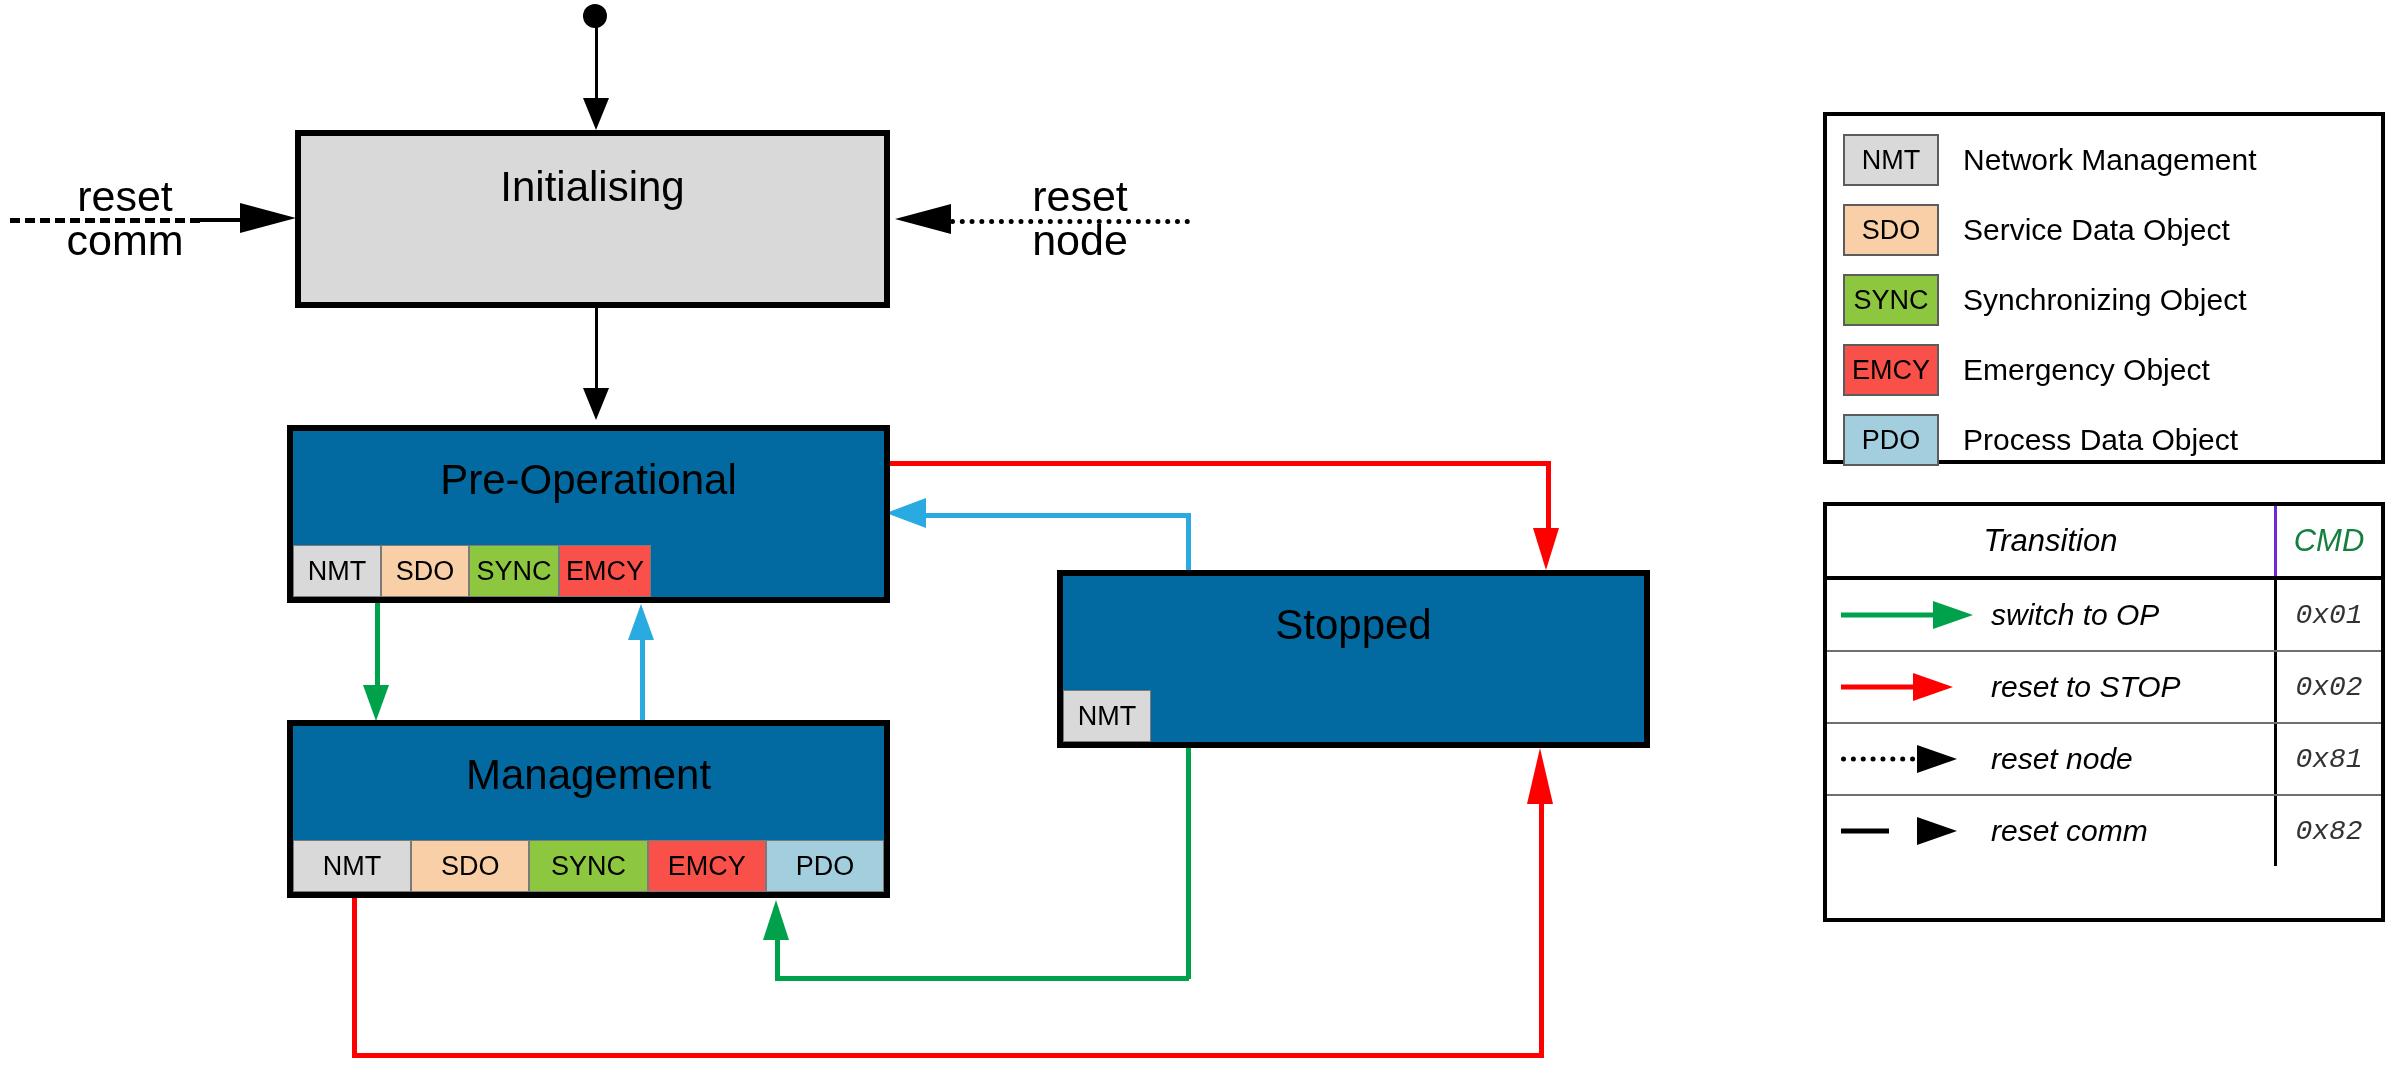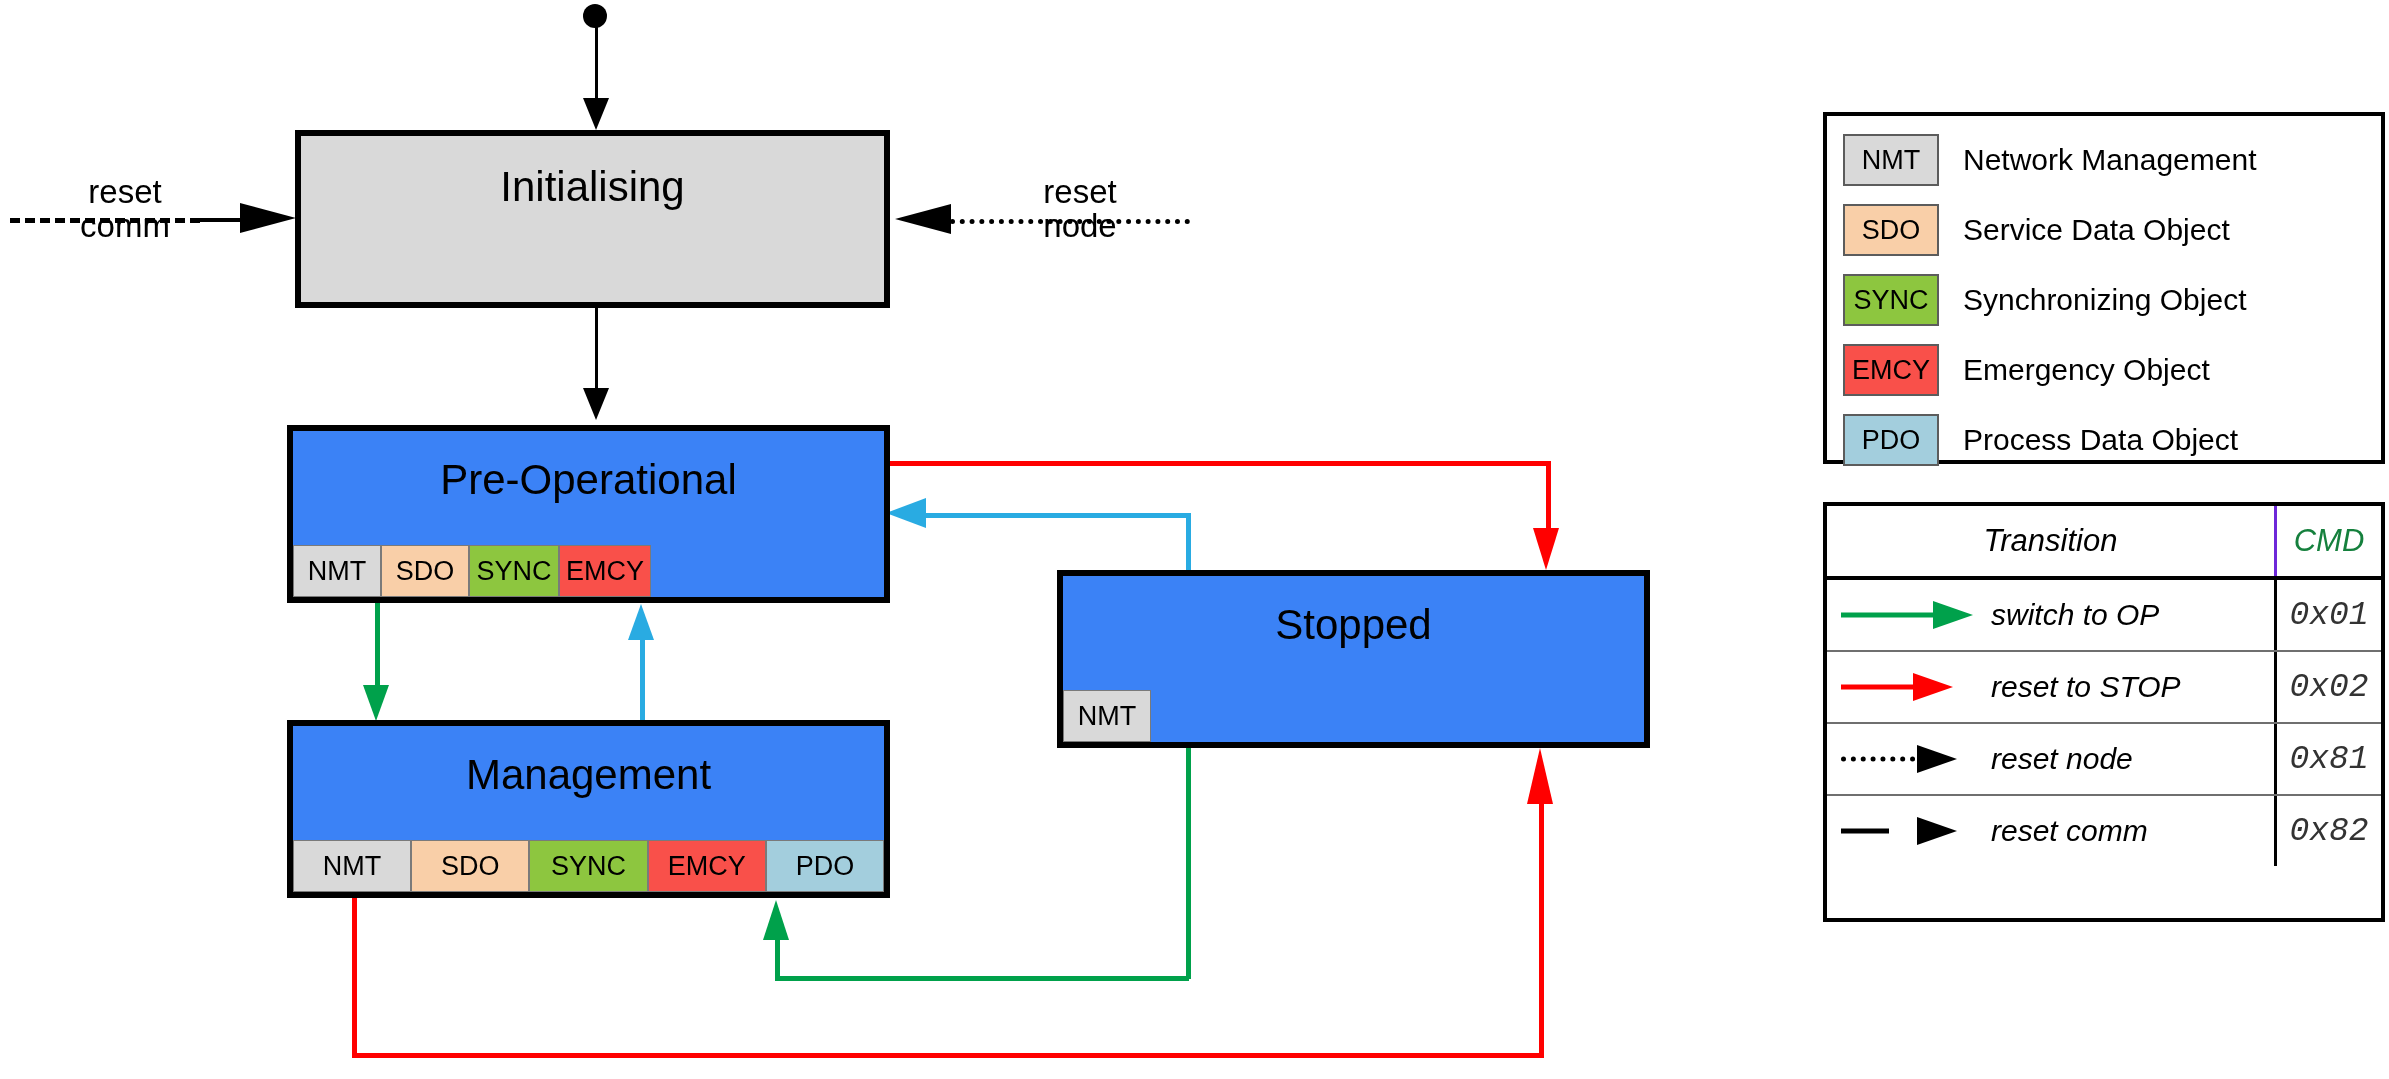--- a/index.html
+++ b/index.html
@@ -14,21 +14,21 @@
     width:2389px;
     height:1079px;
     background:#ffffff;
     overflow:hidden;
   }
   
   .state-box{
     position:absolute;
     box-sizing:border-box;
     border:6px solid #000000;
-    background:#3b82f6;
+    background:#0369a1;
     z-index:30;
   }
   .state-box.filled{background:#d9d9d9;}
   .state-title{
     position:absolute;
     left:0;right:0;
     text-align:center;
     font-size:42px;
     line-height:1;
     color:#000000;
@@ -67,21 +67,21 @@
   .start-dot{
     position:absolute;
     width:24px;height:24px;
     border-radius:50%;
     background:#000000;
     z-index:25;
   }
   
   .edge-label{
     position:absolute;
-    font-size:33px;
+    font-size:43px;
     line-height:1.02;
     text-align:center;
     color:#000000;
     white-space:nowrap;
     z-index:26;
   }
   
   .panel{
     position:absolute;
     box-sizing:border-box;
@@ -139,21 +139,21 @@
     padding-left:14px;
     min-width:0;
   }
   .tcell-cmd{
     flex:0 0 104px;
     border-left:3px solid #000000;
     display:flex;
     align-items:center;
     justify-content:center;
     font-family:"Liberation Mono", monospace;
-    font-size:33px;
+    font-size:28px;
     color:#333333;
   }
   .thead-label{
     flex:1 1 auto;
     display:flex;align-items:center;justify-content:center;
     font-size:31px;color:#000000;
   }
   .thead-cmd{
     flex:0 0 104px;
     border-left:3px solid #6d28d9;

